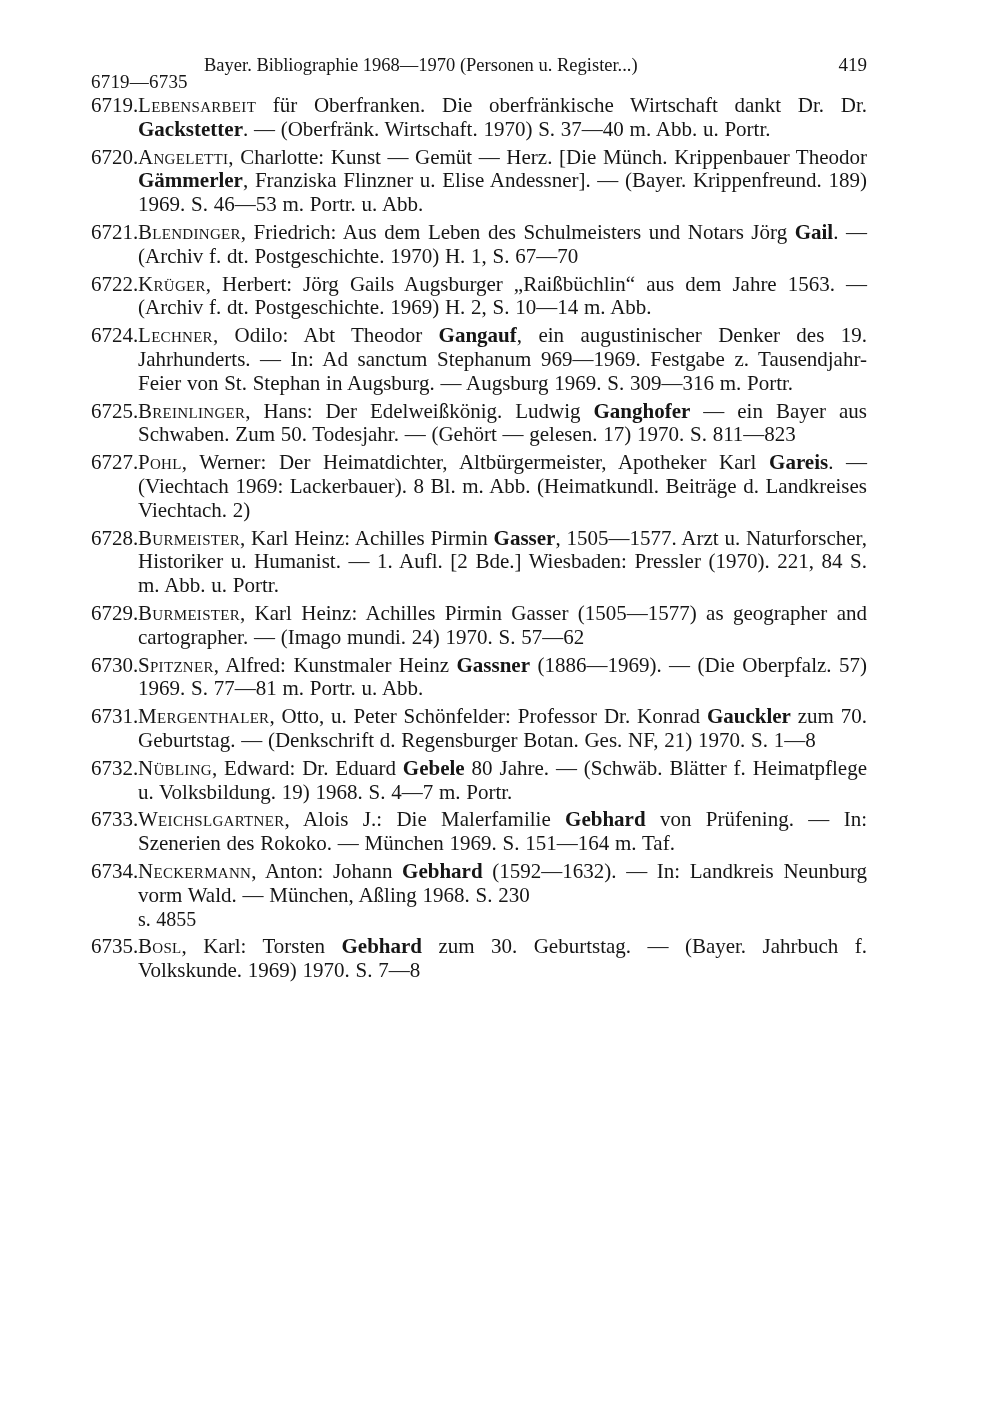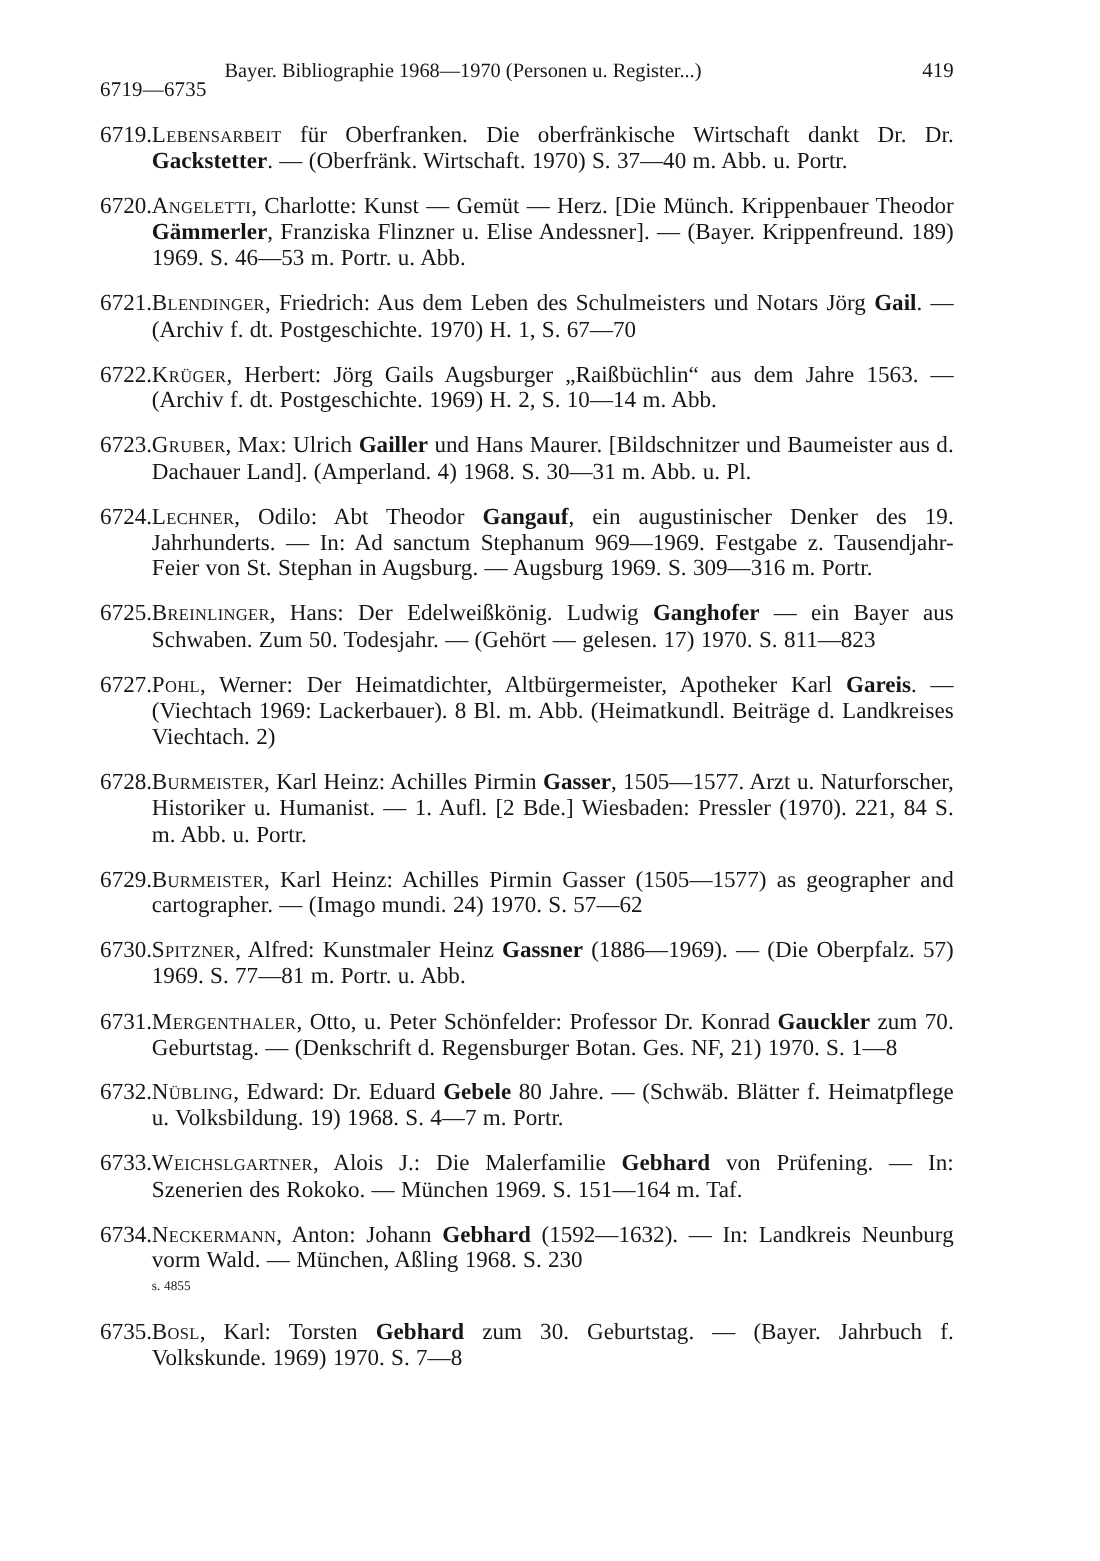--- a/index.html
+++ b/index.html
@@ -13,25 +13,25 @@
     font-size: 19px; line-height: 30px;
   }
   .page-header .range { position: absolute; left: 0; top: 17px; letter-spacing: 0.2px; }
   .page-header .title { position: absolute; left: 101px; top: 0; font-size: 18.5px; margin-left: 12px; }
   .page-header .pageno { position: absolute; right: 0; top: 0; }
   .entries { position: absolute; left: 91px; top: 94px; width: 776px; }
   .entry { position: relative; margin-bottom: 4px; }
   .entry .num { position: absolute; left: 0; top: 0; font-size: 21px; line-height: 23.8px; }
   .entry .body {
     margin-left: 47px; font-size: 21px; line-height: 23.8px;
-    text-align: justify; hyphens: manual; word-spacing: 0.5px; margin-top: 17px;
+    text-align: justify; hyphens: manual; word-spacing: 0.5px;
   }
   .entry .body .author { font-variant: small-caps; letter-spacing: 0.3px; }
   .entry .body b { font-weight: bold; }
-  .entry .body .xref { display: block; font-size: 12px; }
+  .entry .body .xref { display: block; font-size: 20px; }
 </style>
 </head>
 <body>
 
 <div class="page-header">
   <span class="range">6719—6735</span>
   <span class="title">Bayer. Bibliographie 1968—1970 (Personen u. Register...)</span>
   <span class="pageno">419</span>
 </div>
 
@@ -44,24 +44,20 @@
       <span class="num">6720.</span>
       <div class="body"><span class="author">Angeletti</span><span>, Charlotte: Kunst — Gemüt — Herz. [Die Münch. Krippen­bauer Theodor </span><b>Gämmerler</b><span>, Franziska Flinzner u. Elise Andessner]. — (Bayer. Krippenfreund. 189) 1969. S. 46—53 m. Portr. u. Abb.</span></div>
     </div>
     <div class="entry">
       <span class="num">6721.</span>
       <div class="body"><span class="author">Blendinger</span><span>, Friedrich: Aus dem Leben des Schulmeisters und Notars Jörg </span><b>Gail</b><span>. — (Archiv f. dt. Postgeschichte. 1970) H. 1, S. 67—70</span></div>
     </div>
     <div class="entry">
       <span class="num">6722.</span>
       <div class="body"><span class="author">Krüger</span><span>, Herbert: Jörg Gails Augsburger „Raißbüchlin“ aus dem Jahre 1563. — (Archiv f. dt. Postgeschichte. 1969) H. 2, S. 10—14 m. Abb.</span></div>
-    </div>
-    <div class="entry">
-      <span class="num">6723.</span>
-      <div class="body"><span class="author">Gruber</span><span>, Max: Ulrich </span><b>Gailler</b><span> und Hans Maurer. [Bildschnitzer und Bau­meister aus d. Dachauer Land]. (Amperland. 4) 1968. S. 30—31 m. Abb. u. Pl.</span></div>
     </div>
     <div class="entry">
       <span class="num">6724.</span>
       <div class="body"><span class="author">Lechner</span><span>, Odilo: Abt Theodor </span><b>Gangauf</b><span>, ein augustinischer Denker des 19. Jahrhunderts. — In: Ad sanctum Stephanum 969—1969. Festgabe z. Tausendjahr-Feier von St. Stephan in Augsburg. — Augsburg 1969. S. 309—316 m. Portr.</span></div>
     </div>
     <div class="entry">
       <span class="num">6725.</span>
       <div class="body"><span class="author">Breinlinger</span><span>, Hans: Der Edelweißkönig. Ludwig </span><b>Ganghofer</b><span> — ein Bayer aus Schwaben. Zum 50. Todesjahr. — (Gehört — gelesen. 17) 1970. S. 811—823</span></div>
     </div>
     <div class="entry">

